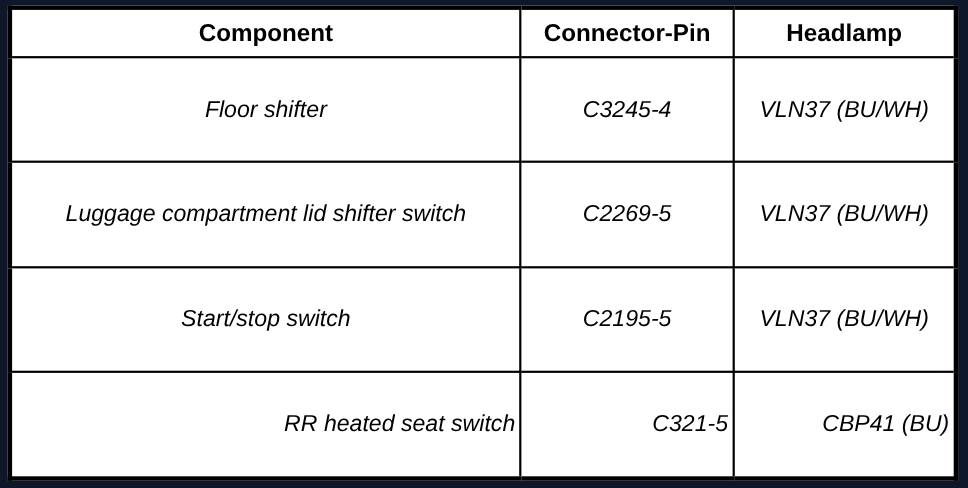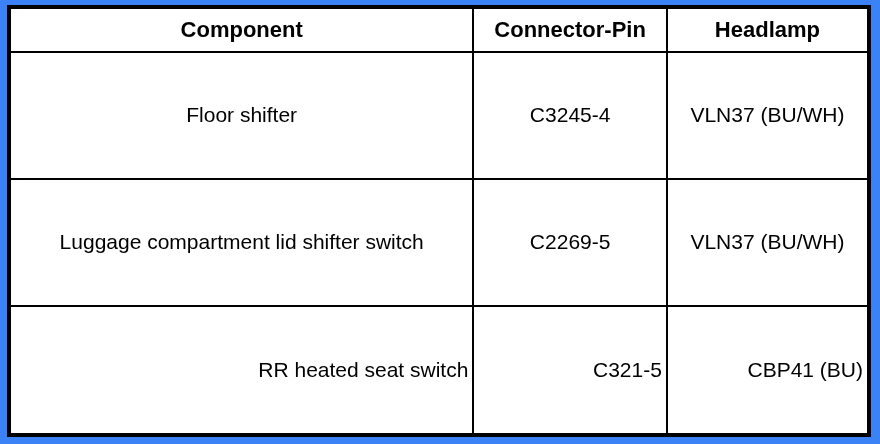--- a/index.html
+++ b/index.html
@@ -9,21 +9,21 @@
     width: 880px;
     height: 444px;
     overflow: hidden;
     font-family: "Liberation Sans", sans-serif;
   }
   .page {
     box-sizing: border-box;
     width: 880px;
     height: 444px;
     padding: 5px 9px 7px 7px;
-    background: #3b82f6;
+    background: #0f172a;
   }
   table.pin-table {
     border-collapse: collapse;
     width: 100%;
     height: 100%;
     table-layout: fixed;
     background: #ffffff;
   }
   table.pin-table th,
   table.pin-table td {
@@ -46,20 +46,21 @@
 
   table.pin-table th {
     font-weight: bold;
     font-size: 22px;
     height: 42px;
   }
   table.pin-table td {
     font-weight: normal;
     font-size: 21px;
     height: 46px;
+    font-style: italic;
   }
   col.col-component { width: 54%; }
   col.col-connector { width: 22.5%; }
   col.col-circuit  { width: 23.5%; }
 </style>
 </head>
 <body>
 
 <div class="page">
   <table class="pin-table">
@@ -80,19 +81,24 @@
           <td>Floor shifter</td>
           <td>C3245-4</td>
           <td>VLN37 (BU/WH)</td>
         </tr>
         <tr>
           <td>Luggage compartment lid shifter switch</td>
           <td>C2269-5</td>
           <td>VLN37 (BU/WH)</td>
         </tr>
         <tr>
+          <td>Start/stop switch</td>
+          <td>C2195-5</td>
+          <td>VLN37 (BU/WH)</td>
+        </tr>
+        <tr>
           <td>RR heated seat switch</td>
           <td>C321-5</td>
           <td>CBP41 (BU)</td>
         </tr>
       </tbody>
   </table>
 </div>
 
 </body></html>

